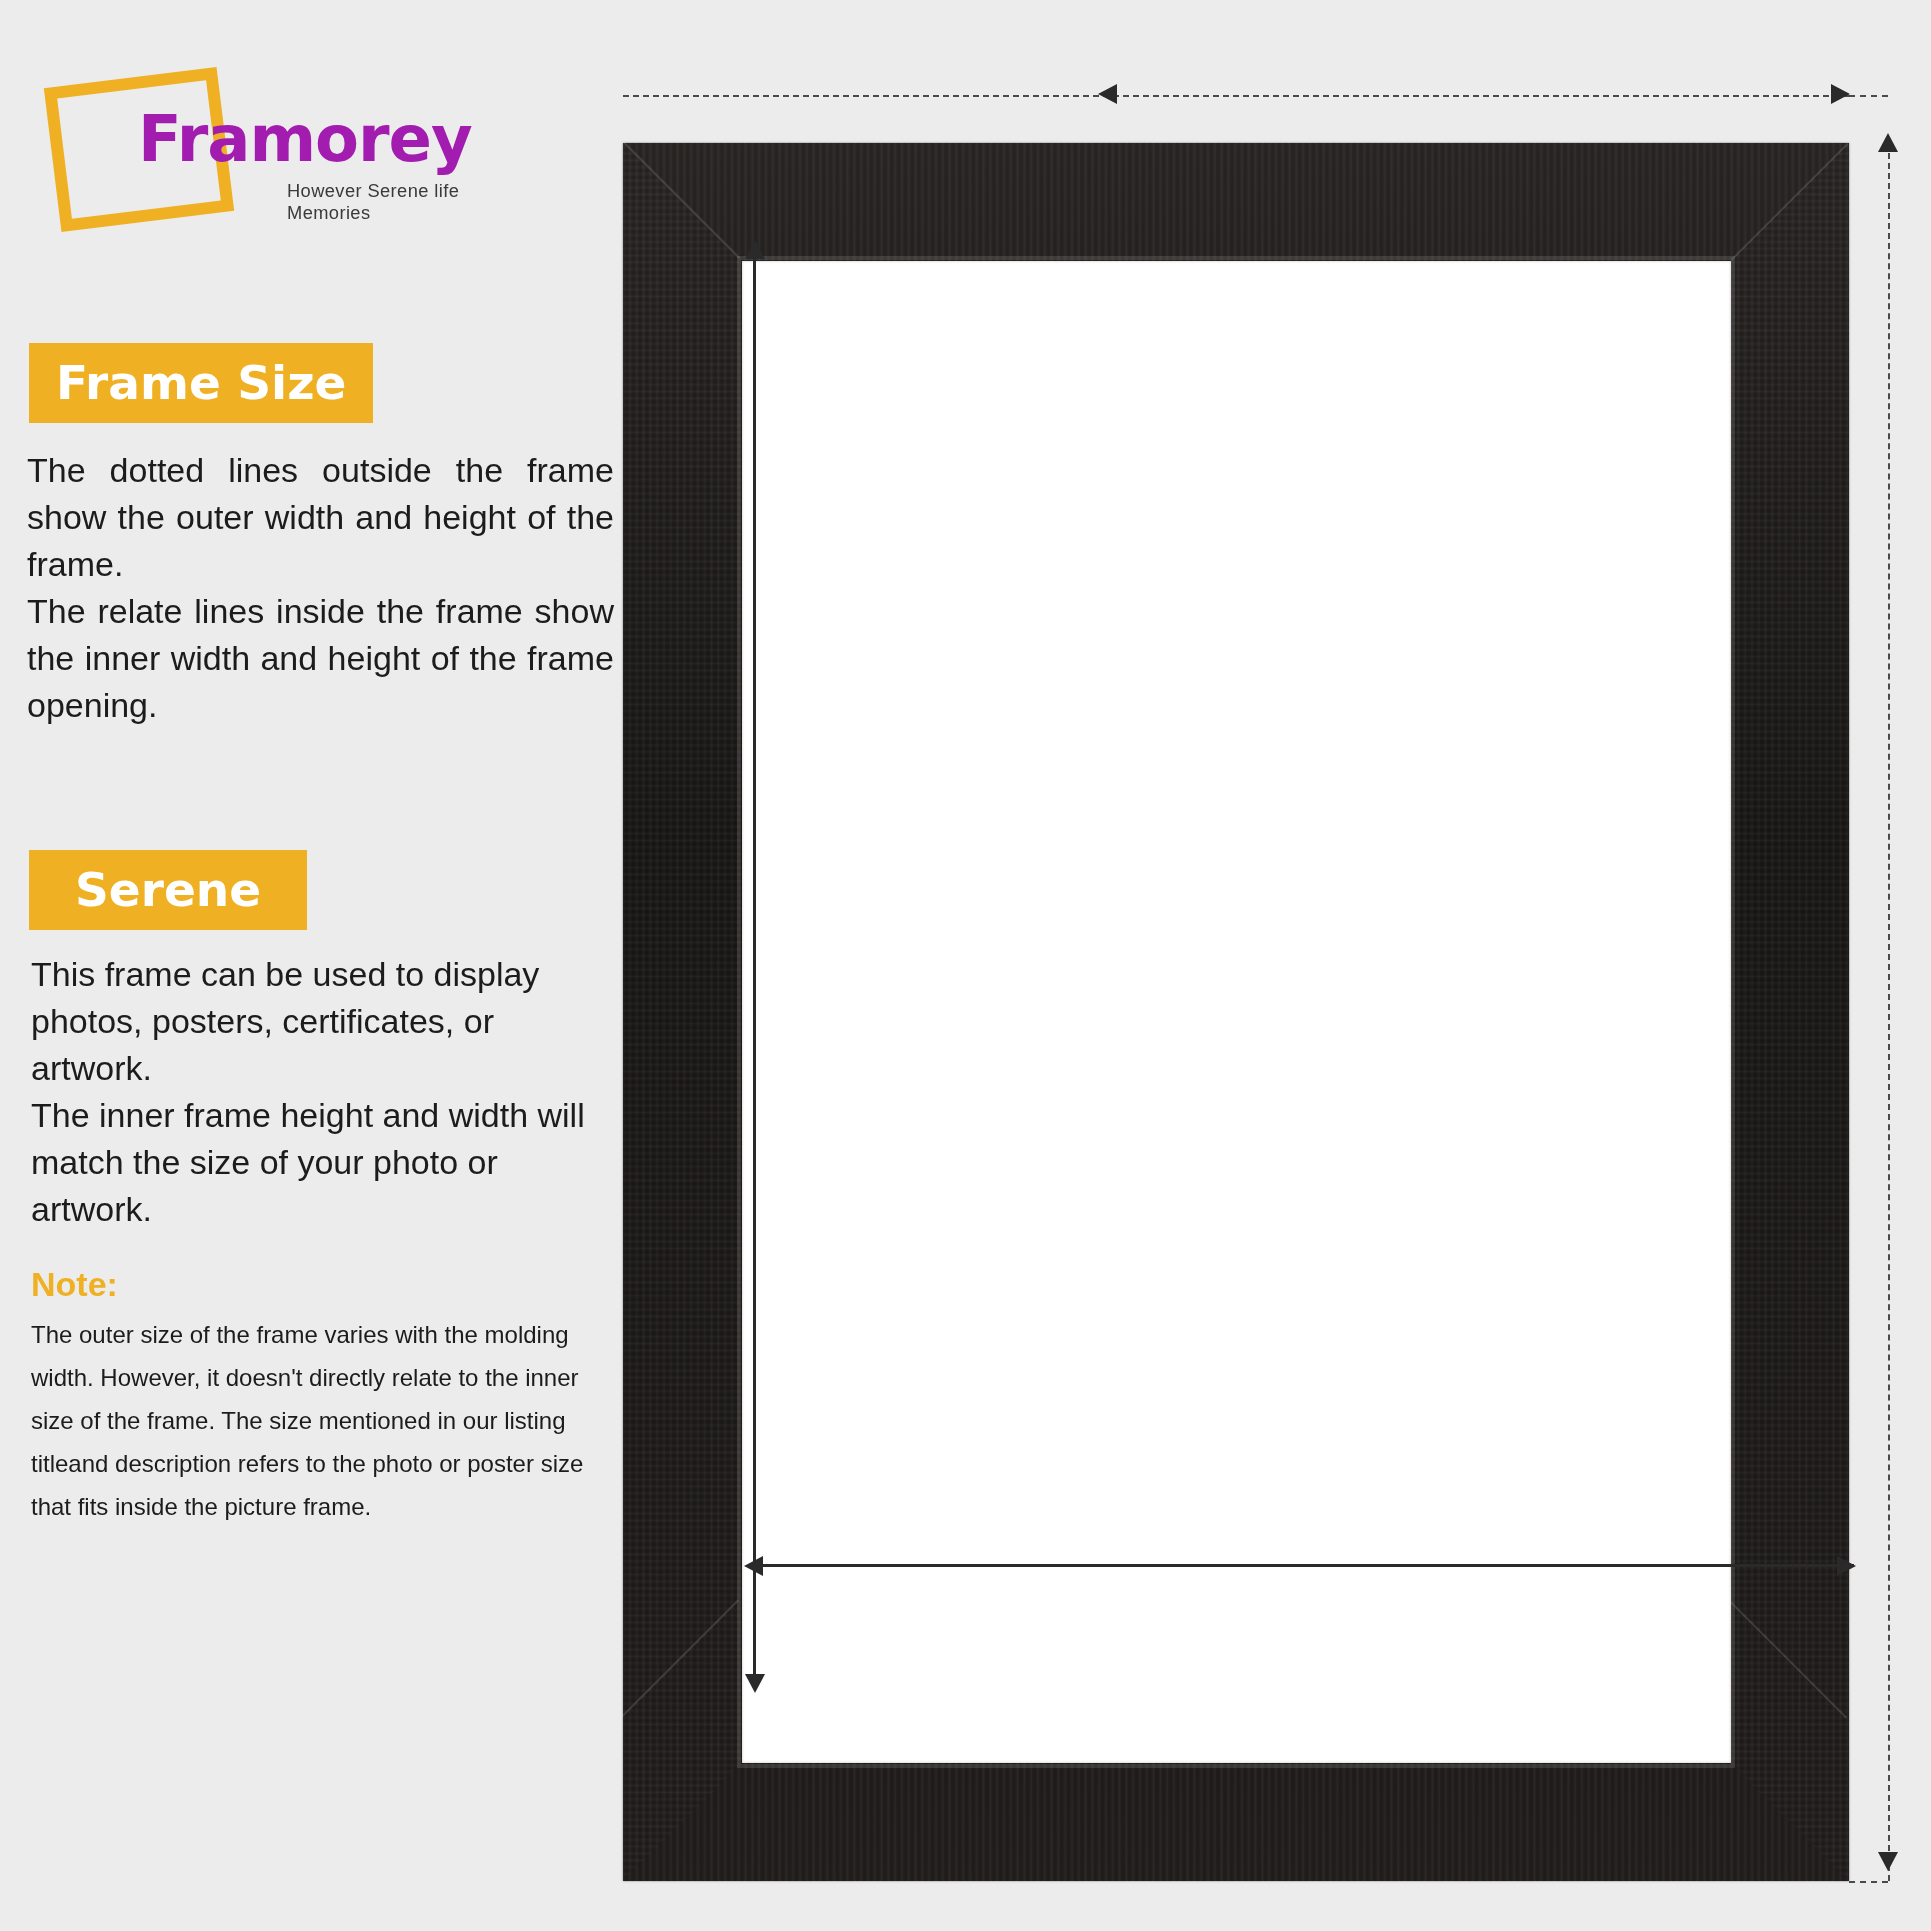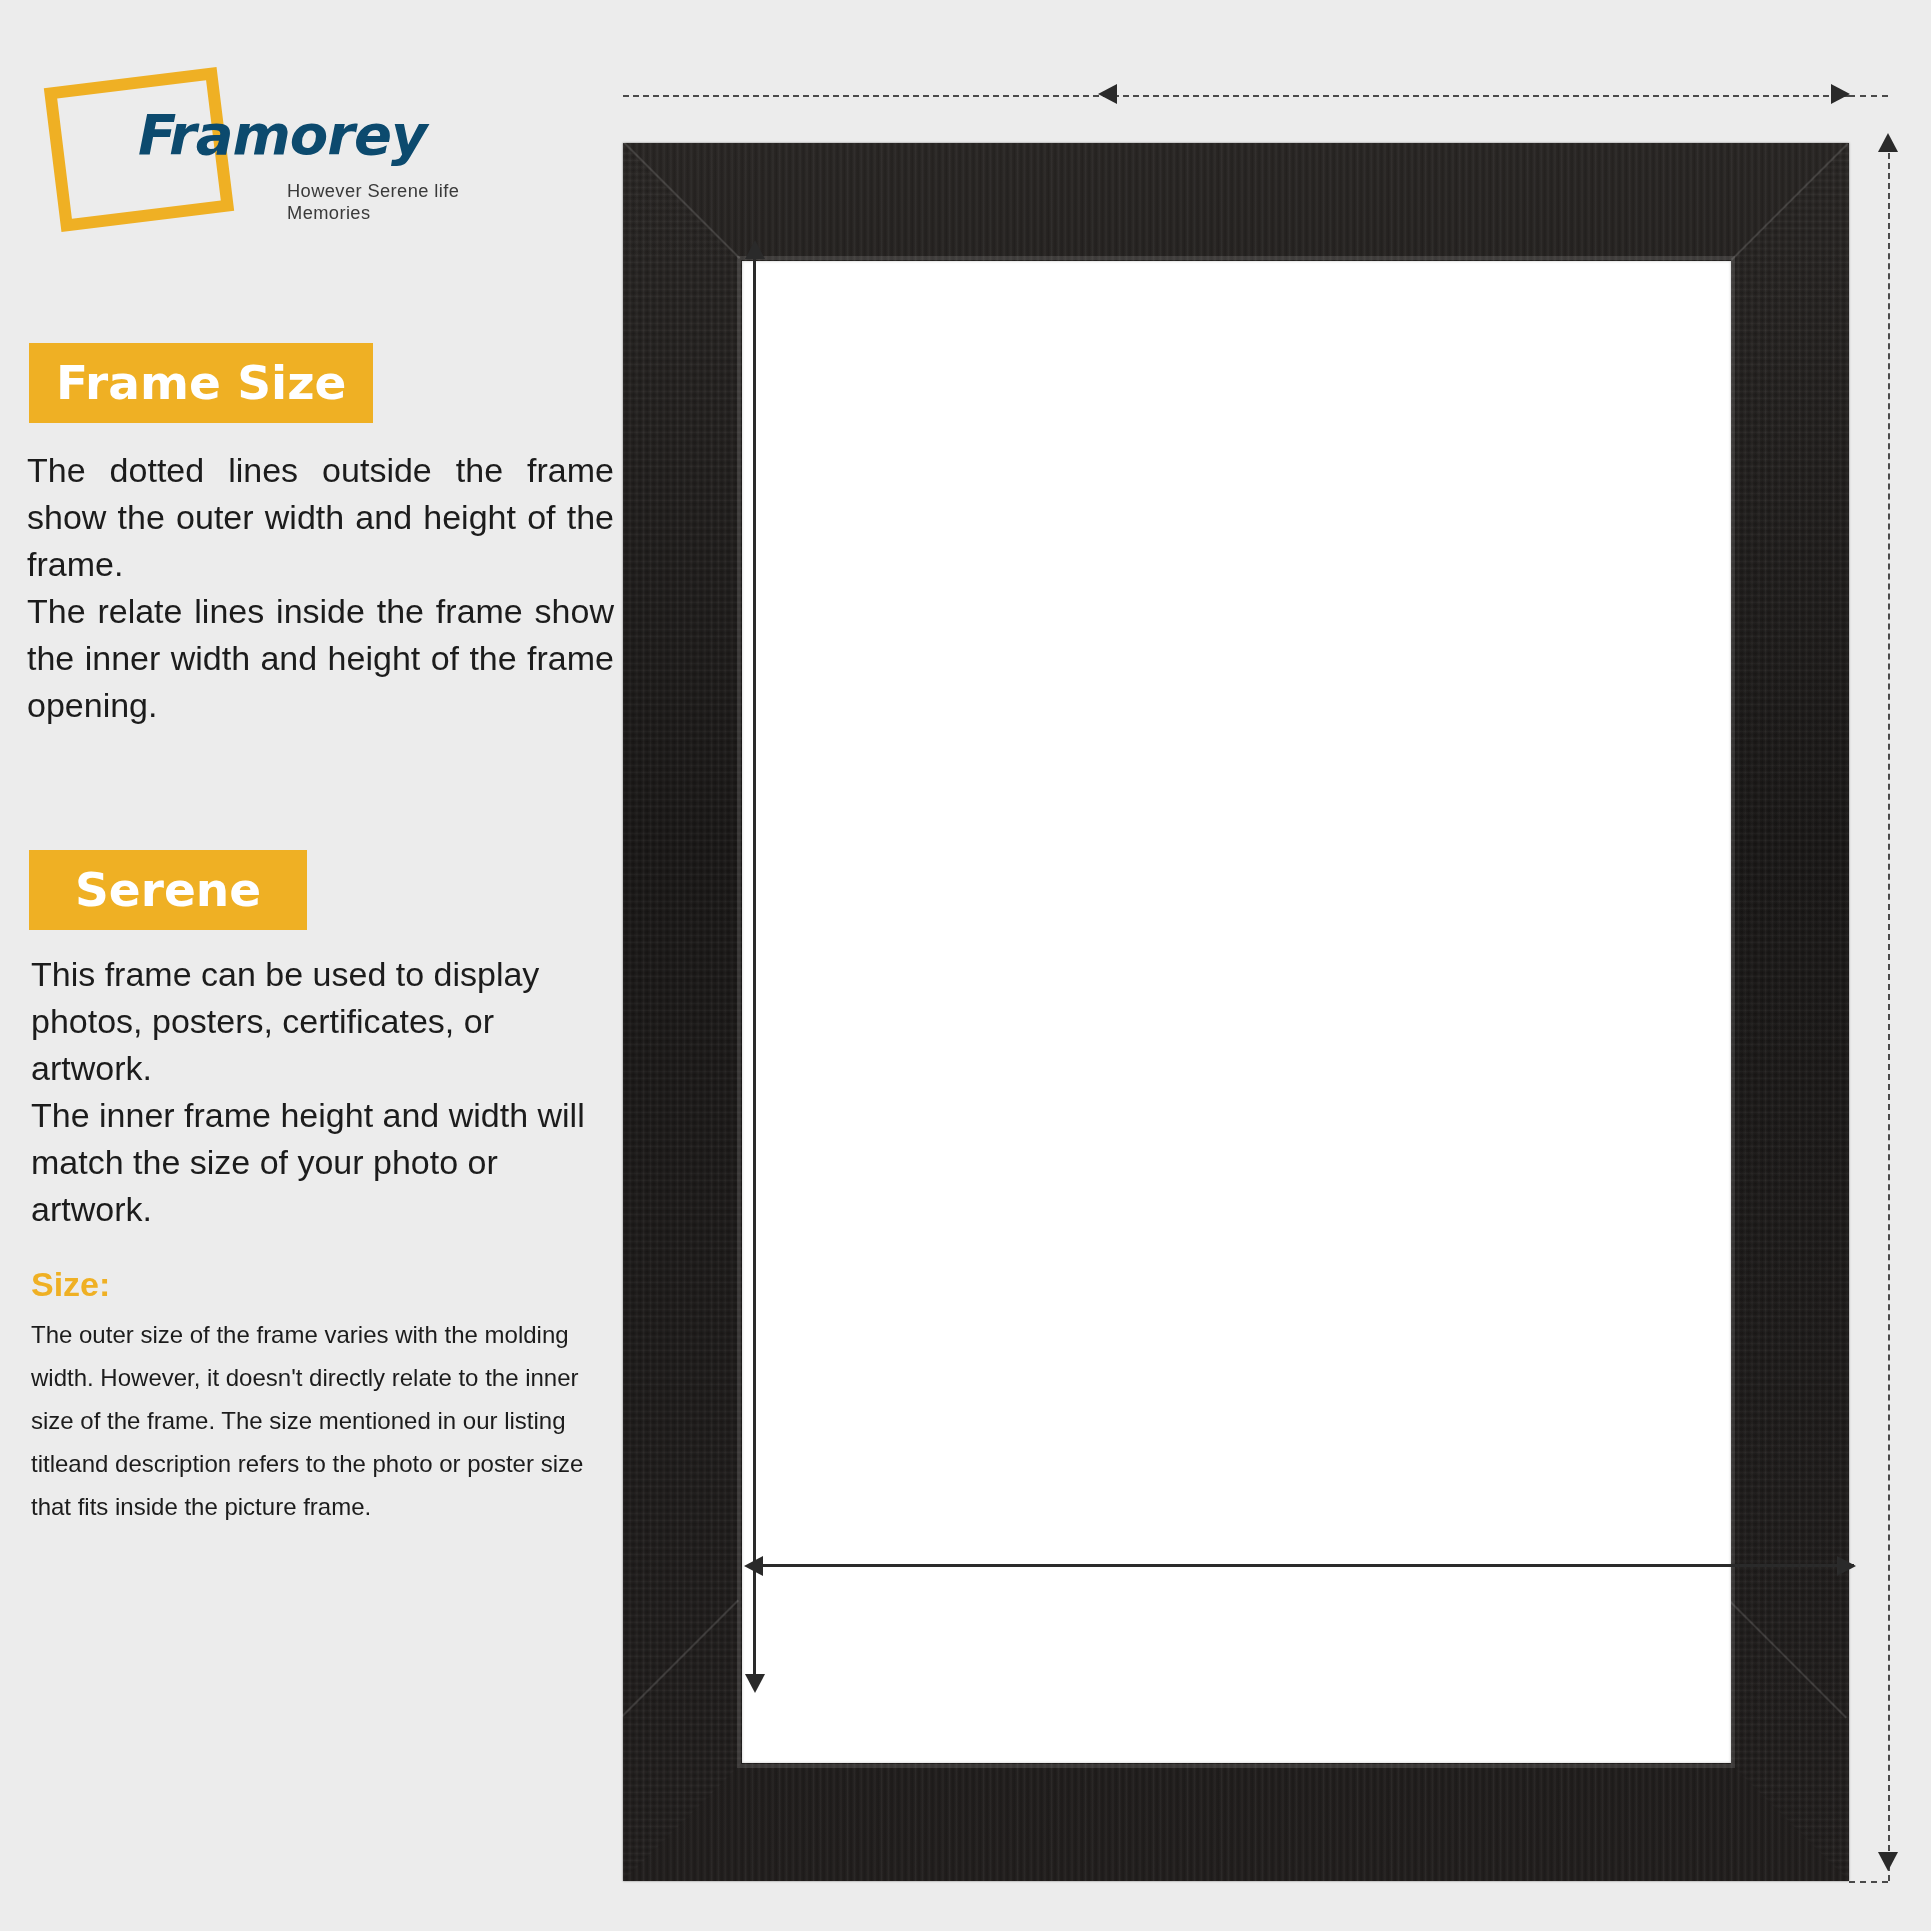--- a/index.html
+++ b/index.html
@@ -45,26 +45,25 @@
     width: 174px;
     height: 145px;
     border: 12.6px solid #EFB024;
     transform: rotate(-7deg);
     box-sizing: border-box;
   }
   .logo-text {
     position: absolute;
     left: 92px;
     top: 46px;
-    font-size: 56px;
+    font-size: 64px;
     font-weight: bold;
-    color: #0c4a6e;
+    color: #a21caf;
     letter-spacing: -1px;
     font-family: "DejaVu Sans", sans-serif;
-    font-style: italic;
   }
   .logo-tag {
     position: absolute;
     left: 241px;
     top: 124px;
     font-size: 18.3px;
     color: #3a3a3a;
     letter-spacing: 0.4px;
     font-family: "Liberation Sans", sans-serif;
   }
@@ -275,21 +274,21 @@
     </div>
 
     <div class="badge" id="badge-frame-size">Frame Size</div>
     <div class="body-text" id="text-frame-size" style="white-space: pre-line;">The dotted lines outside  the  frame show the outer width and height of the frame.
 The relate lines inside the frame show the inner width and height of  the frame opening.</div>
 
     <div class="badge" id="badge-useable">Serene</div>
     <div class="body-text" id="text-useable" style="white-space: pre-line;">This frame can be used to display photos, posters, certificates, or artwork.
 The inner frame height and width will match the size of your photo or artwork.</div>
 
-    <div class="note-label">Size:</div>
+    <div class="note-label">Note:</div>
     <div class="body-text" id="text-note">The outer size of the frame varies with the molding width. However, it doesn't directly relate to the inner size of the frame. The size mentioned in our listing titleand description refers to the photo or poster size that fits inside the picture frame.</div>
   </div>
 
   <div class="frame-area">
 
     <div class="dash-top"></div>
     <div class="arrowhead ah-left" style="left:499px; top:26px;"></div>
     <div class="arrowhead ah-right" style="left:1232px; top:26px;"></div>
 
     <div class="dash-conn-tr"></div>

